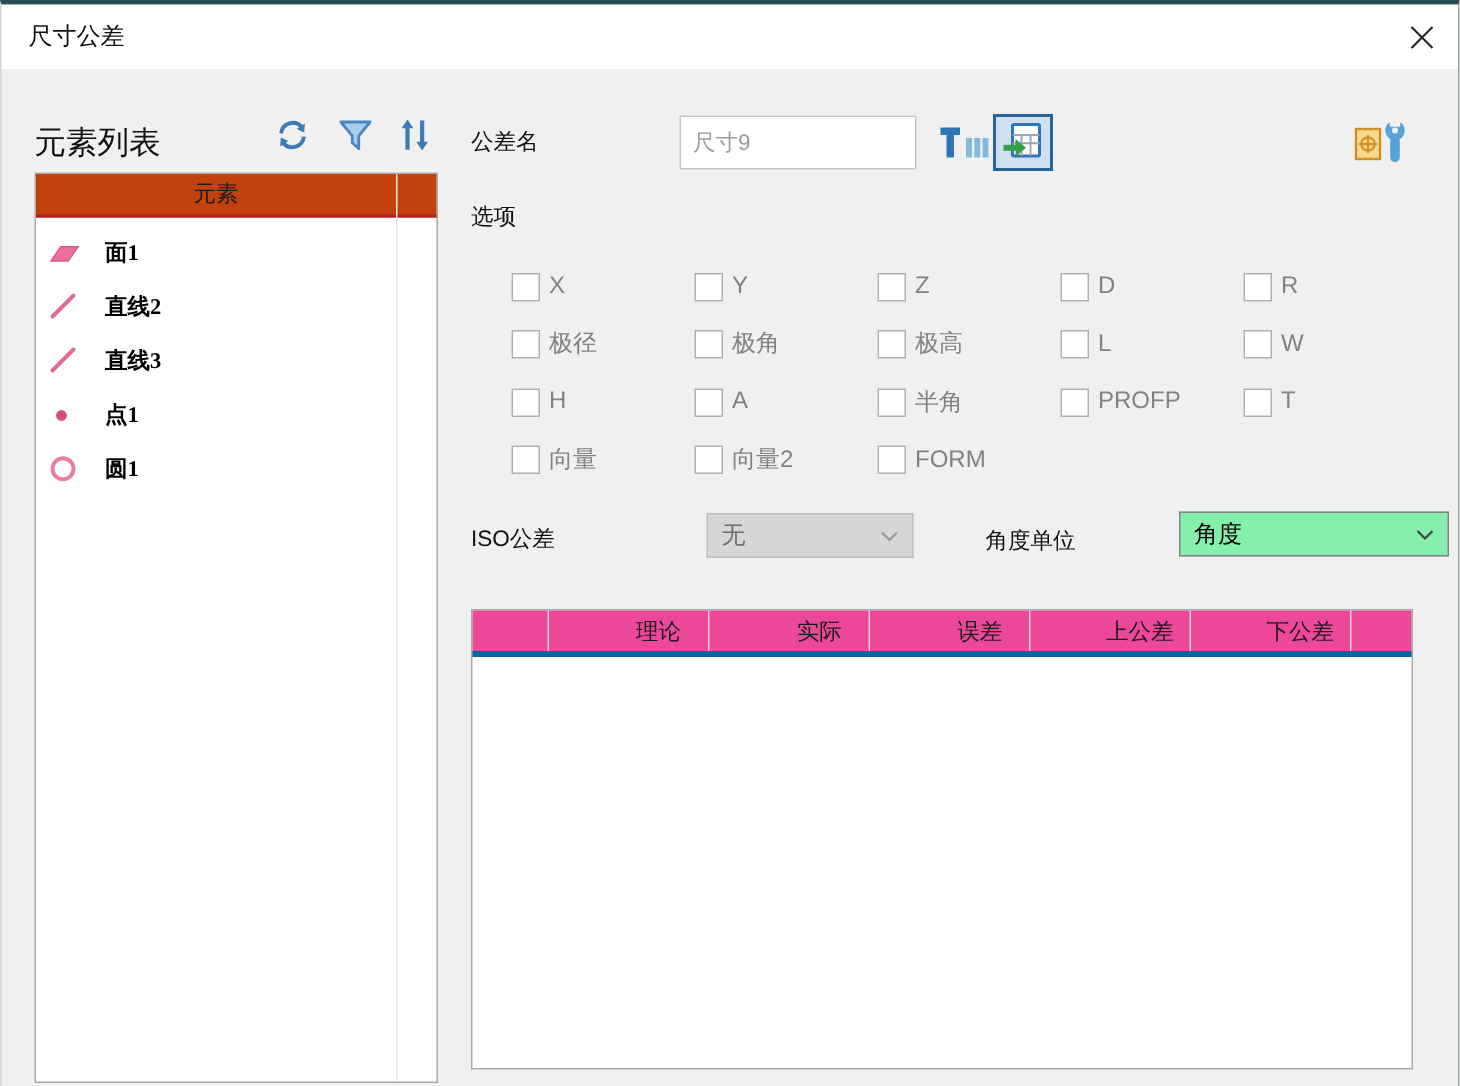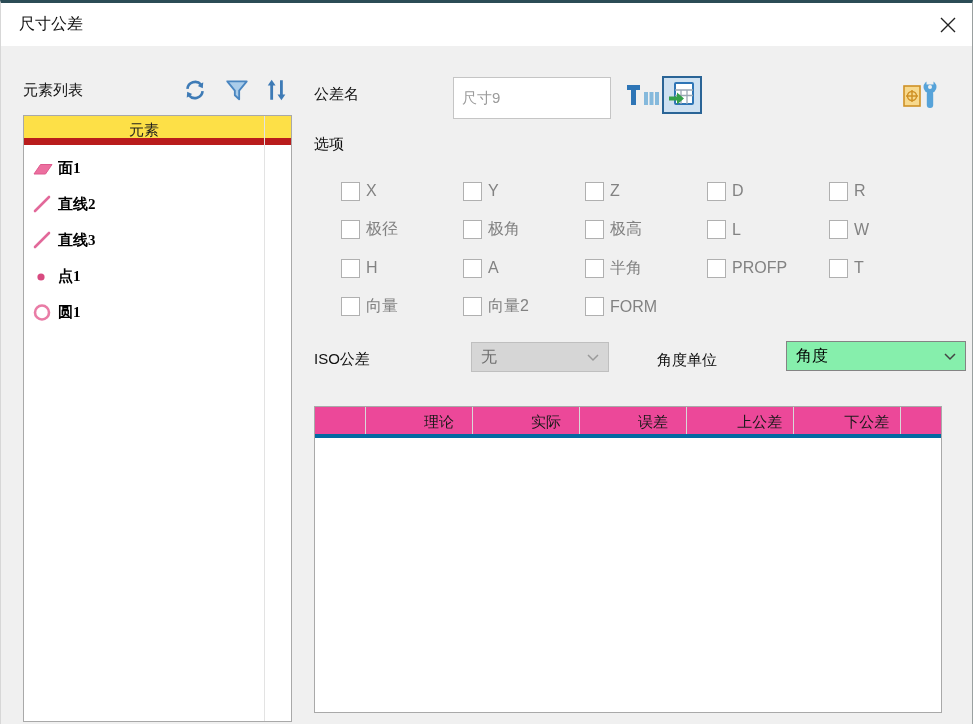--- a/index.html
+++ b/index.html
@@ -13,63 +13,63 @@
     overflow:hidden;
   }
   .titlebar {
     position:absolute; left:0; top:0; width:100%; height:43px;
     background:#ffffff;
   }
   .title { position:absolute; left:18px; top:11px; font-size:16px; color:#101010; }
   .close-btn { position:absolute; right:14px; top:12px; width:20px; height:20px; cursor:pointer; }
 
   
-  .elem-list-label { position:absolute; left:22px; top:78px; font-size:15px; color:#101010; }
+  .elem-list-label { position:absolute; left:22px; top:78px; font-size:21px; color:#101010; }
   .tool-icon { position:absolute; width:26px; height:26px; cursor:pointer; }
   .icon-refresh { left:181px; top:74px; }
   .icon-filter  { left:223px; top:74px; }
   .icon-sort    { left:262px; top:74px; }
 
   .listbox {
     position:absolute; left:22px; top:112px; width:269px; height:607px;
     background:#ffffff; border:1px solid #a9a9a9;
   }
   .listbox-header {
-    position:relative; height:29px; background:#fde047;
-    border-bottom:7px solid #b91c1c;
+    position:relative; height:29px; background:#c2410c;
+    border-bottom:2px solid #b91c1c;
   }
   .listbox-header .hdr-text {
     position:absolute; left:0; top:0; width:240px; height:29px;
     text-align:center; line-height:29px; font-size:15px; color:#1c1c1c;
     font-family:"Liberation Serif", serif;
   }
   .listbox-col-sep {
     position:absolute; left:240px; top:0; width:1px; height:100%;
     background:#e3e3e3;
   }
   .list-items { position:relative; padding-top:5px; }
   .list-item {
     display:flex; align-items:center; height:36px; padding-left:8px;
     cursor:pointer;
   }
   .list-item .li-icon { width:22px; height:20px; flex:0 0 22px; }
   .list-item .li-label {
-    margin-left:4px; font-size:15px; color:#000;
+    margin-left:16px; font-size:15px; color:#000;
     font-family:"Liberation Serif", serif; font-weight:bold;
   }
 
   
   .field-label { position:absolute; font-size:15px; color:#101010; }
   .lbl-tolname   { left:313px; top:82px; }
   .lbl-options   { left:313px; top:132px; }
   .lbl-iso       { left:313px; top:347px; }
   .lbl-angleunit { left:656px; top:348px; }
 
   .tol-input {
-    position:absolute; left:452px; top:74px; width:158px; height:42px;
+    position:absolute; left:452px; top:74px; width:158px; height:36px;
     border:1px solid #c5c5c5; background:#fff; padding:8px 8px;
     font-size:15px; color:#9b9b9b; font-family:"Liberation Sans", sans-serif;
     outline:none;
   }
   .tm-icon { position:absolute; left:625px; top:79px; width:34px; height:26px; cursor:pointer; }
   .tbl-import-btn {
     position:absolute; left:661px; top:73px; width:40px; height:38px;
     background:#cfe1f1; border:2px solid #2a6496; cursor:pointer;
     display:flex; align-items:center; justify-content:center;
   }

